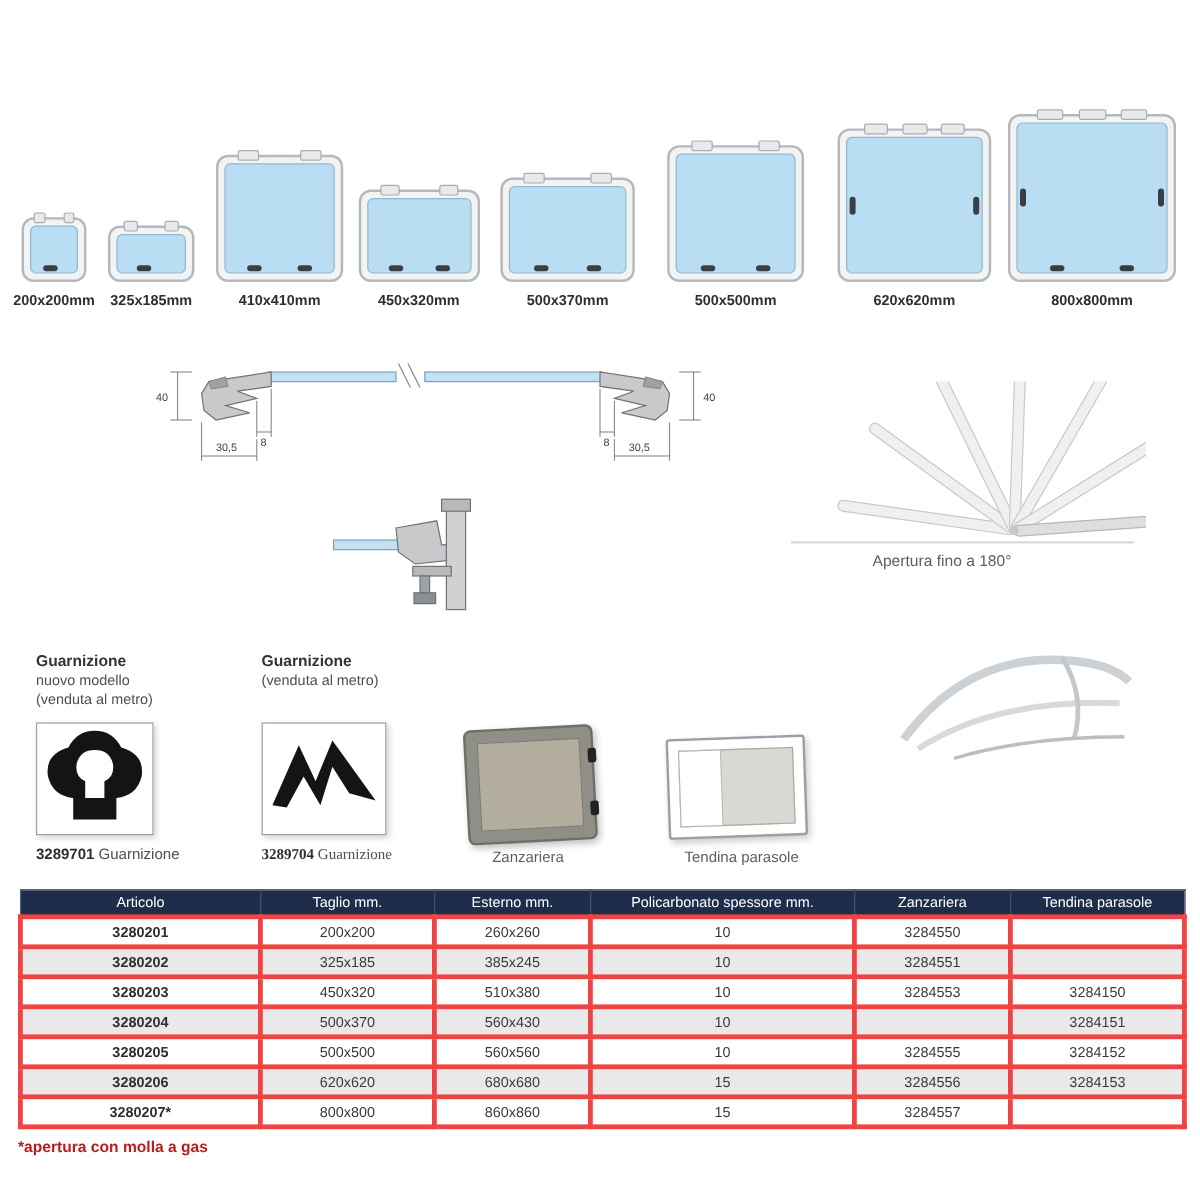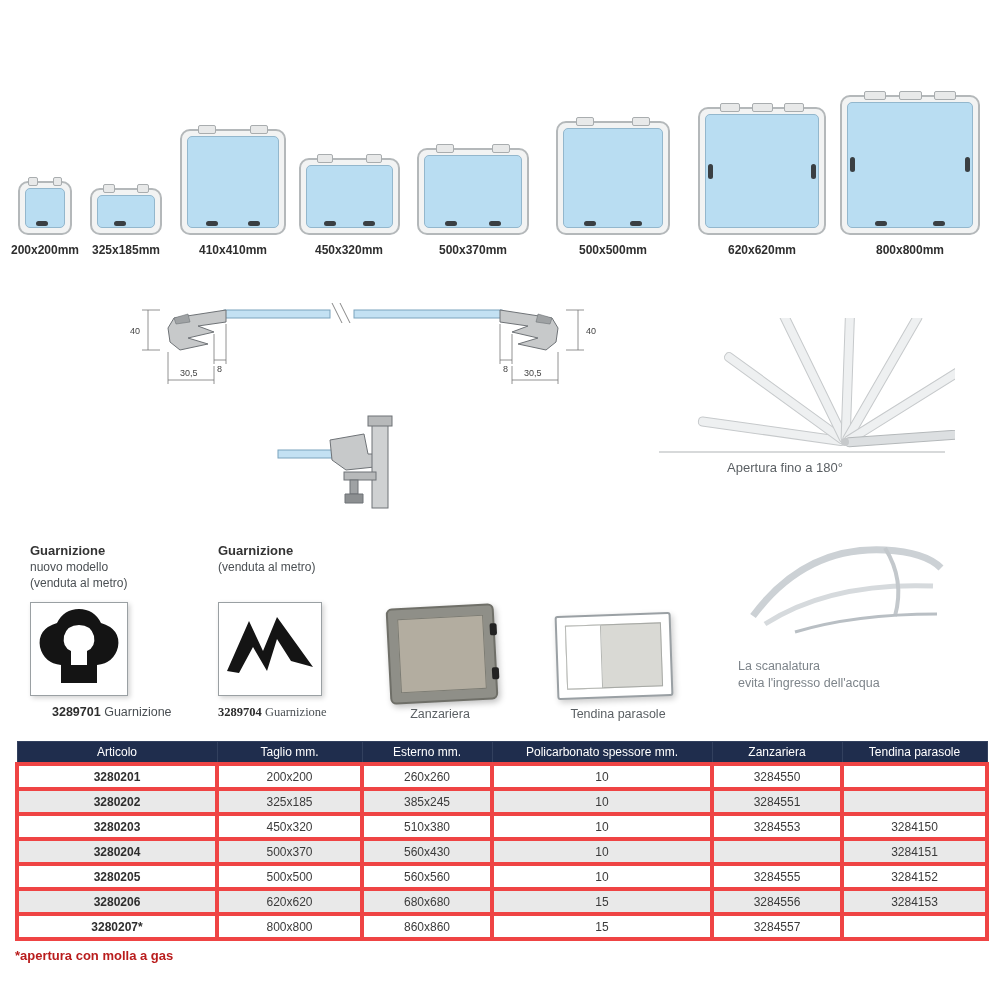--- a/index.html
+++ b/index.html
@@ -45,21 +45,21 @@
   .acc-title .b{font-weight:bold;font-size:13px;color:#333;}
   .g1-title{left:30px;top:543px;}
   .g2-title{left:218px;top:543px;}
   .gasket-box{position:absolute;width:96px;height:92px;background:#fff;border:1px solid #9aa0a3;
               box-shadow:2px 2px 5px rgba(0,0,0,.18);}
   .gb1{left:30px;top:602px;}
   .gb2{left:218px;top:602px;width:102px;}
   .gasket-box svg{width:100%;height:100%;}
   .code-line{position:absolute;top:705px;font-size:12.5px;color:#4a4f53;}
   .code-line .b{font-weight:bold;color:#2e2e2e;}
-  .c1{left:30px;margin-left:22px;} .c2{left:218px;font-family:Liberation Serif, serif;}
+  .c1{left:30px;} .c2{left:218px;font-family:Liberation Serif, serif;}
 
   .zanza{position:absolute;left:388px;top:606px;width:104px;height:92px;transform:rotate(-3deg);
          background:#8f8f88;border:2px solid #6f6f68;border-radius:6px;box-shadow:2px 3px 6px rgba(0,0,0,.25);}
   .zanza .mesh{position:absolute;inset:9px;background:#b3ada0;border:1px solid #7c7c74;}
   .zanza .clip{position:absolute;right:-4px;width:7px;height:12px;background:#222;border-radius:2px;}
   .zanza .k1{top:18px;} .zanza .k2{bottom:18px;}
 
   .tendina{position:absolute;left:556px;top:614px;width:112px;height:80px;transform:rotate(-2deg);
            background:#fff;border:2px solid #9aa0a4;border-radius:3px;box-shadow:2px 3px 6px rgba(0,0,0,.2);}
   .tendina .inner{position:absolute;inset:8px;background:#d9d9d4;border:1px solid #a8aaa6;}
@@ -296,24 +296,20 @@
     <div class="panel"></div>
   </div>
   <div class="acc-label tl">Tendina parasole</div>
 
   <svg class="groove-sketch" viewBox="0 0 230 130">
     <path d="M18,96 Q70,26 150,30 Q190,32 206,48" stroke="#ccd1d5" stroke-width="7" fill="none"></path>
     <path d="M30,104 Q95,62 198,66" stroke="#d6dadd" stroke-width="5" fill="none"></path>
     <path d="M150,28 Q170,60 160,96" stroke="#c3c8cc" stroke-width="4" fill="none"></path>
     <path d="M60,112 Q120,94 202,94" stroke="#b9bfc4" stroke-width="3" fill="none"></path>
   </svg>
-  <div class="groove-text">
-    <div>La scanalatura</div>
-    <div>evita l'ingresso dell'acqua</div>
-  </div>
 
   <table class="spec-table">
     <colgroup>
       <col style="width:200px">
         <col style="width:145px">
         <col style="width:130px">
       <col style="width:220px">
         <col style="width:130px">
         <col style="width:145px">
     </colgroup>

